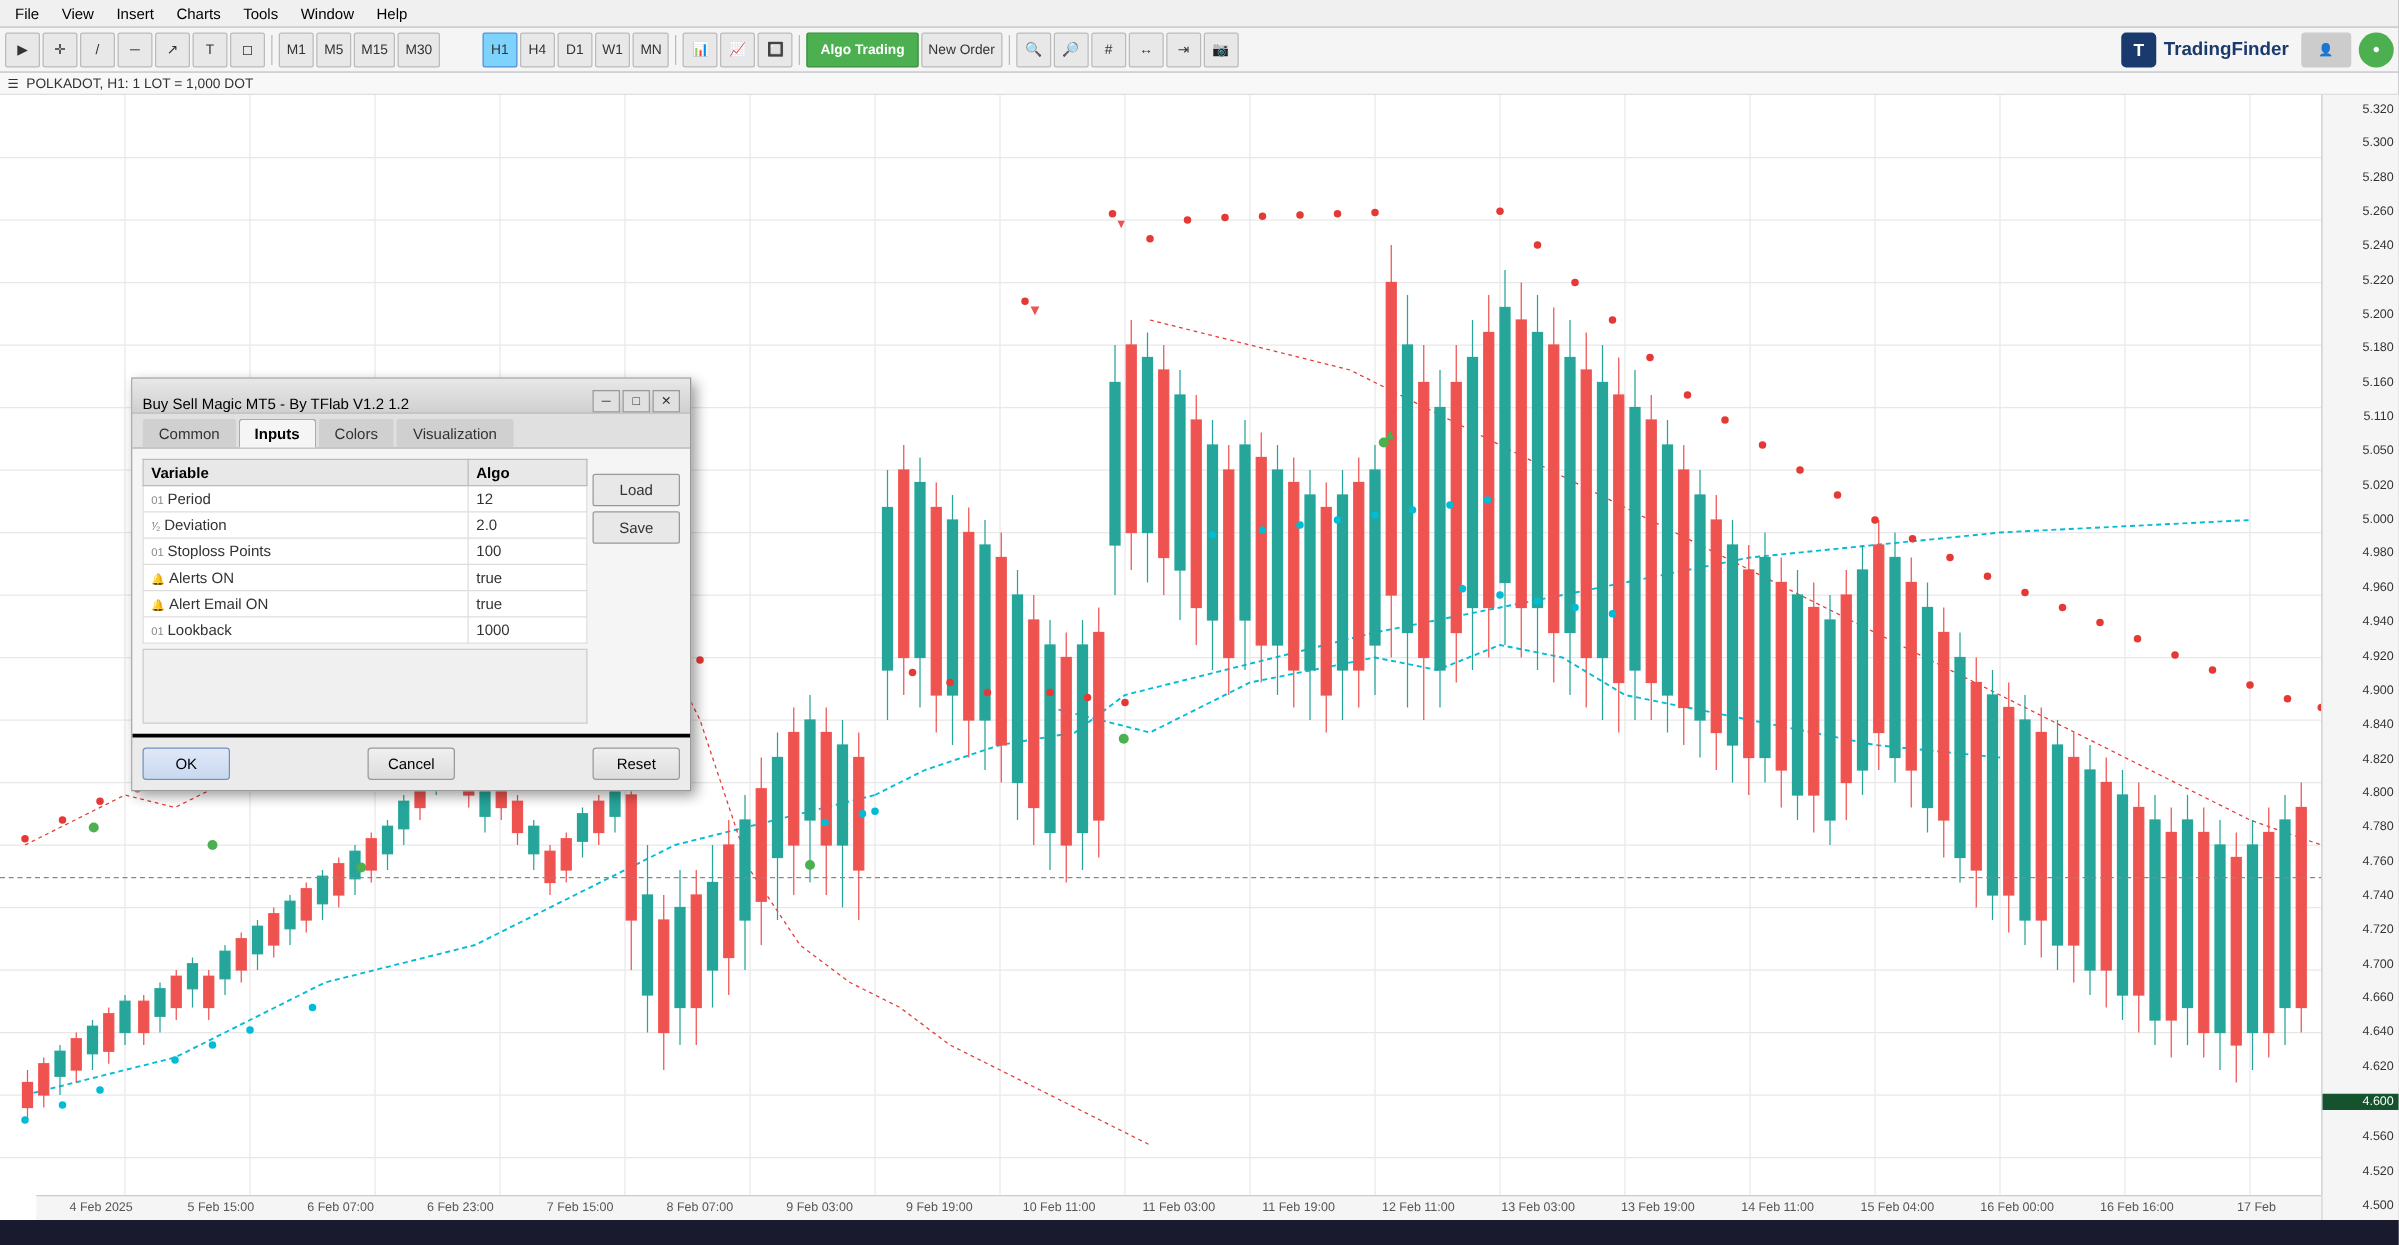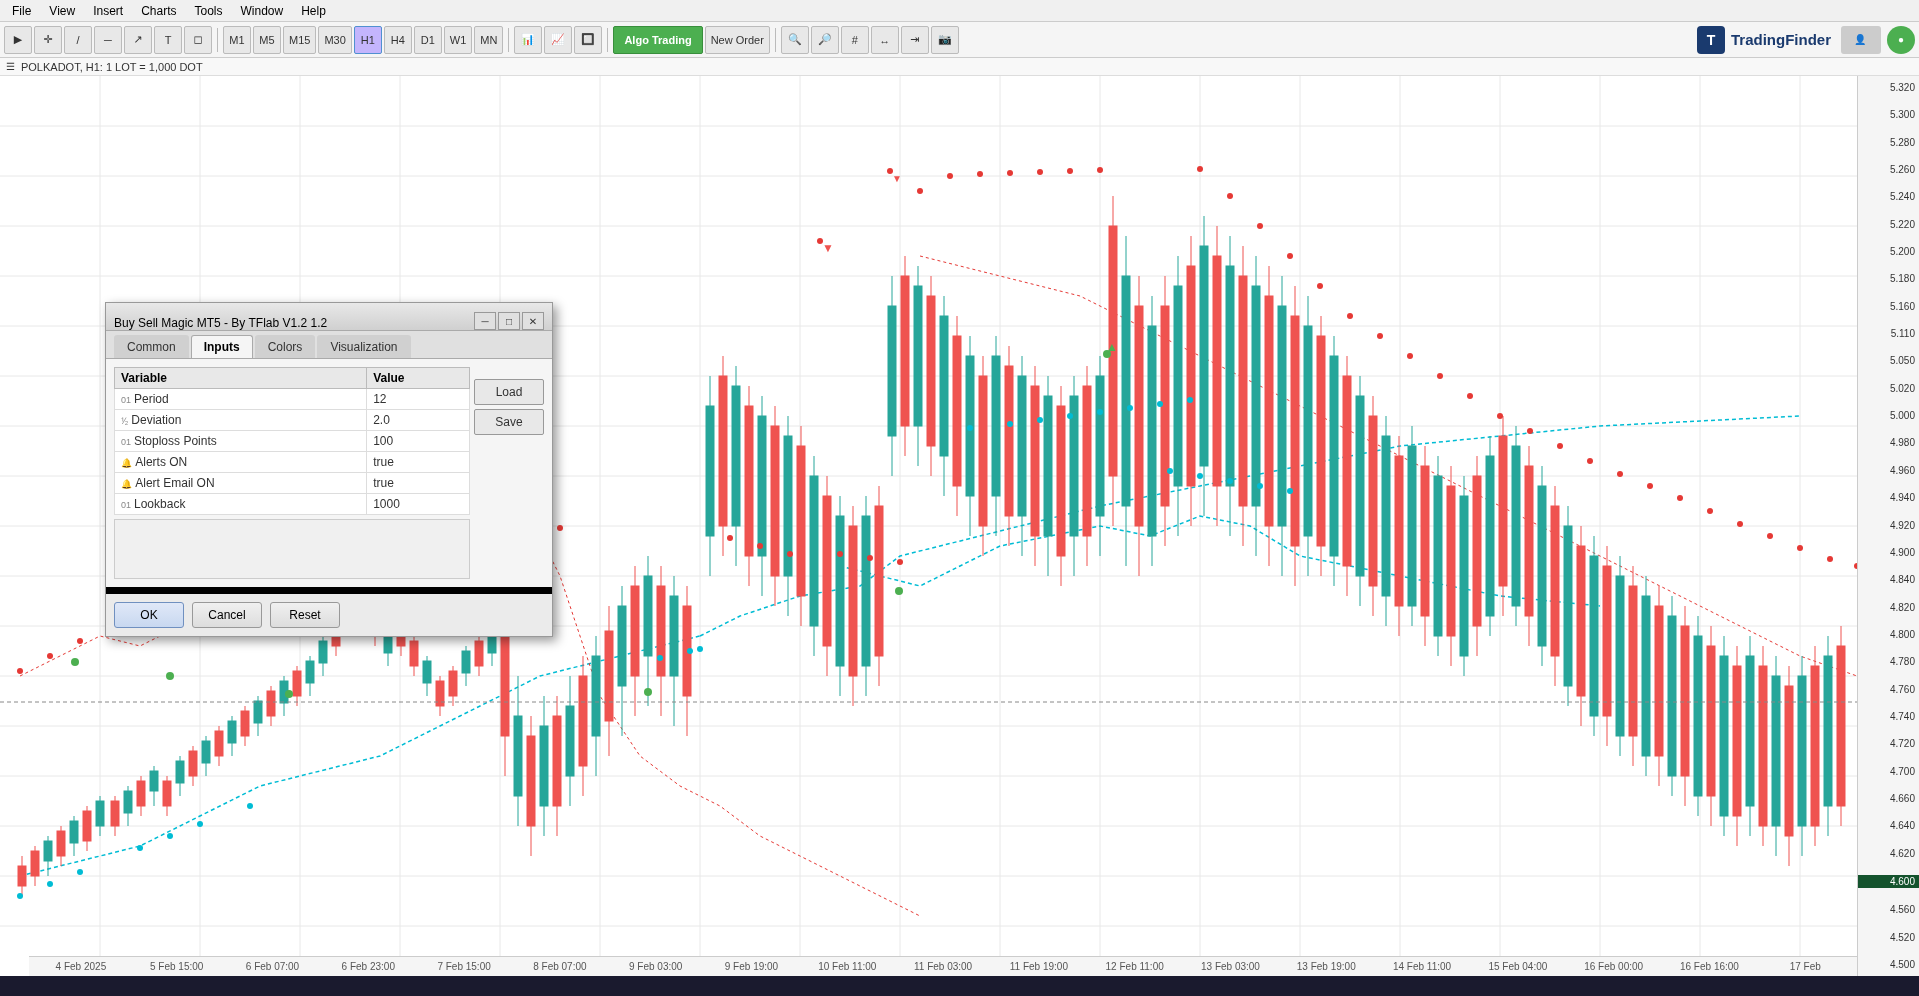--- a/index.html
+++ b/index.html
@@ -53,21 +53,21 @@
       border-radius: 2px;
       display: flex;
       align-items: center;
       justify-content: center;
       cursor: pointer;
       font-size: 11px;
       padding: 0 5px;
       white-space: nowrap;
       color: #333;
     }
-    .tb-btn.active { background: #c4b5fd; border-color: #5090d0; }
+    .tb-btn.active { background: #7dd3fc; border-color: #5090d0; margin-left: 32px; }
     .tb-sep { width: 1px; height: 24px; background: #bbb; margin: 0 3px; }
     .tb-btn-green {
       background: #4caf50; color: #fff; border-color: #388e3c;
       padding: 0 10px; font-weight: bold;
     }
 
     
     #info-bar {
       height: 18px;
       background: #f8f8f8;
@@ -302,24 +302,24 @@
       cursor: pointer;
       display: flex;
       align-items: center;
       justify-content: center;
       color: #333;
     }
 
     
     #modal-footer {
       display: flex;
-      justify-content: flex-start;
+      justify-content: space-between;
       gap: 8px;
       padding: 8px;
-      border-top: 7px solid #000000;
+      border-top: 3px solid #000000;
       background: #ebebeb;
     }
     .footer-btn {
       width: 70px;
       height: 26px;
       border: 1px solid #999;
       border-radius: 3px;
       font-size: 12px;
       cursor: pointer;
       display: flex;
@@ -1079,21 +1079,21 @@
         <div class="modal-tab">Visualization</div>
       </div>
 
       <div id="modal-body">
         <div id="inputs-area">
           <div id="inputs-left">
             <table id="inputs-table">
               <thead>
                 <tr>
                   <th>Variable</th>
-                  <th>Value</th>
+                  <th>Algo</th>
                 </tr>
               </thead>
               <tbody id="inputs-tbody">
 
               <tr>
       <td>
         <span class="row-icon">01</span>Period
       </td>
       <td>12</td>
     </tr>

